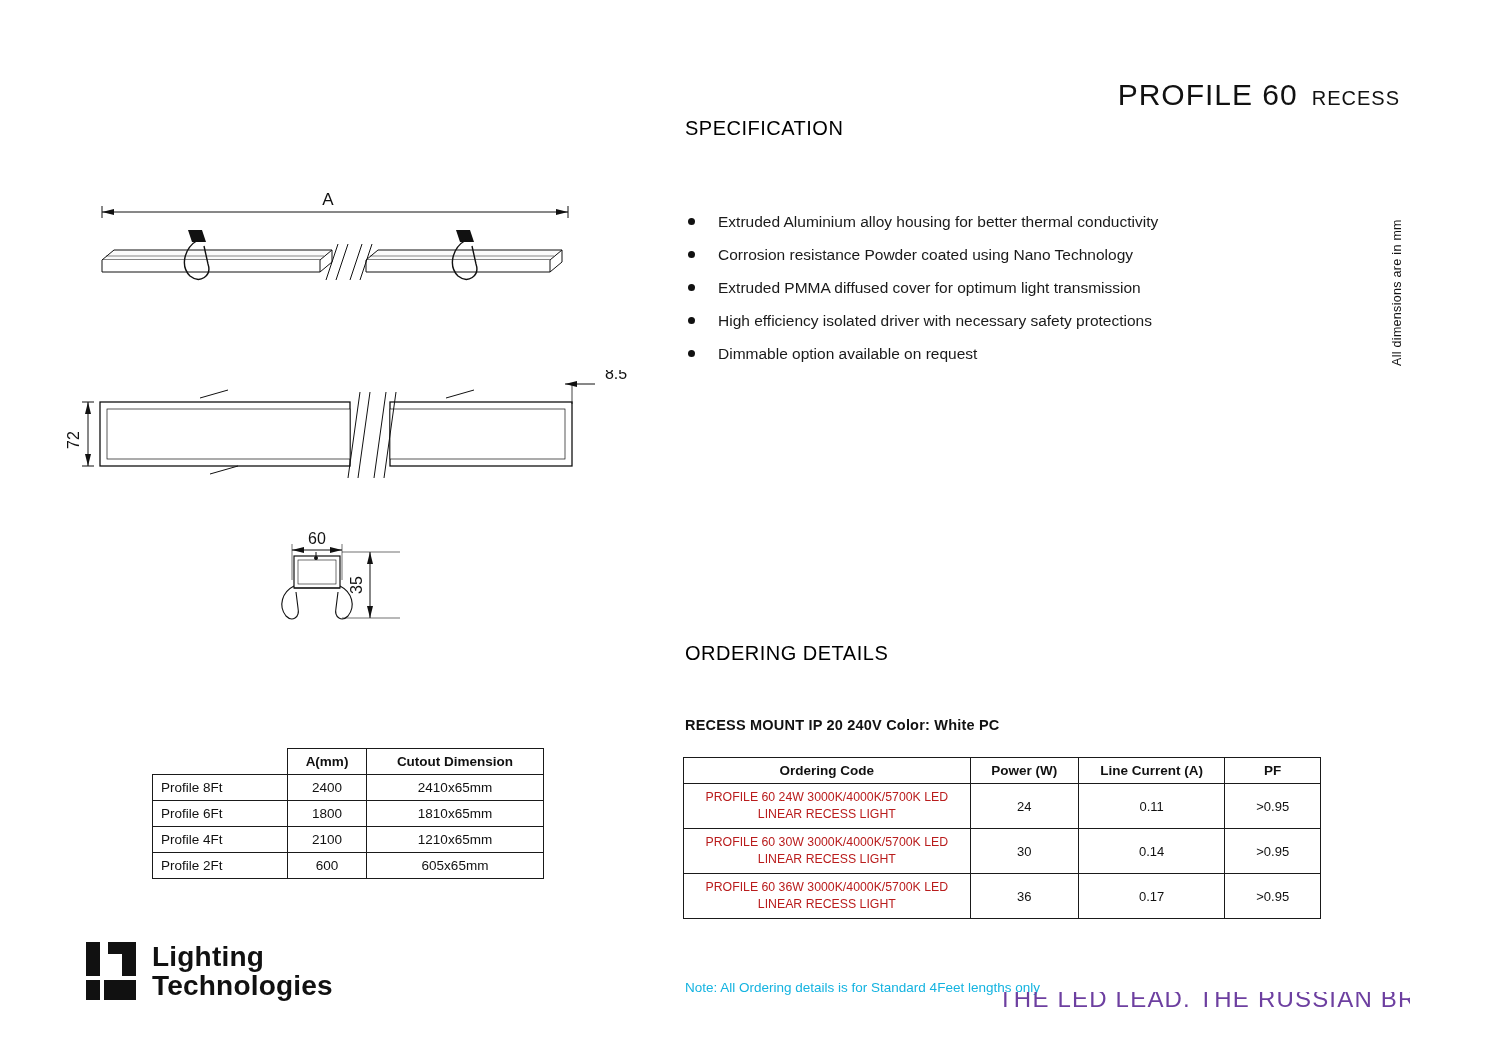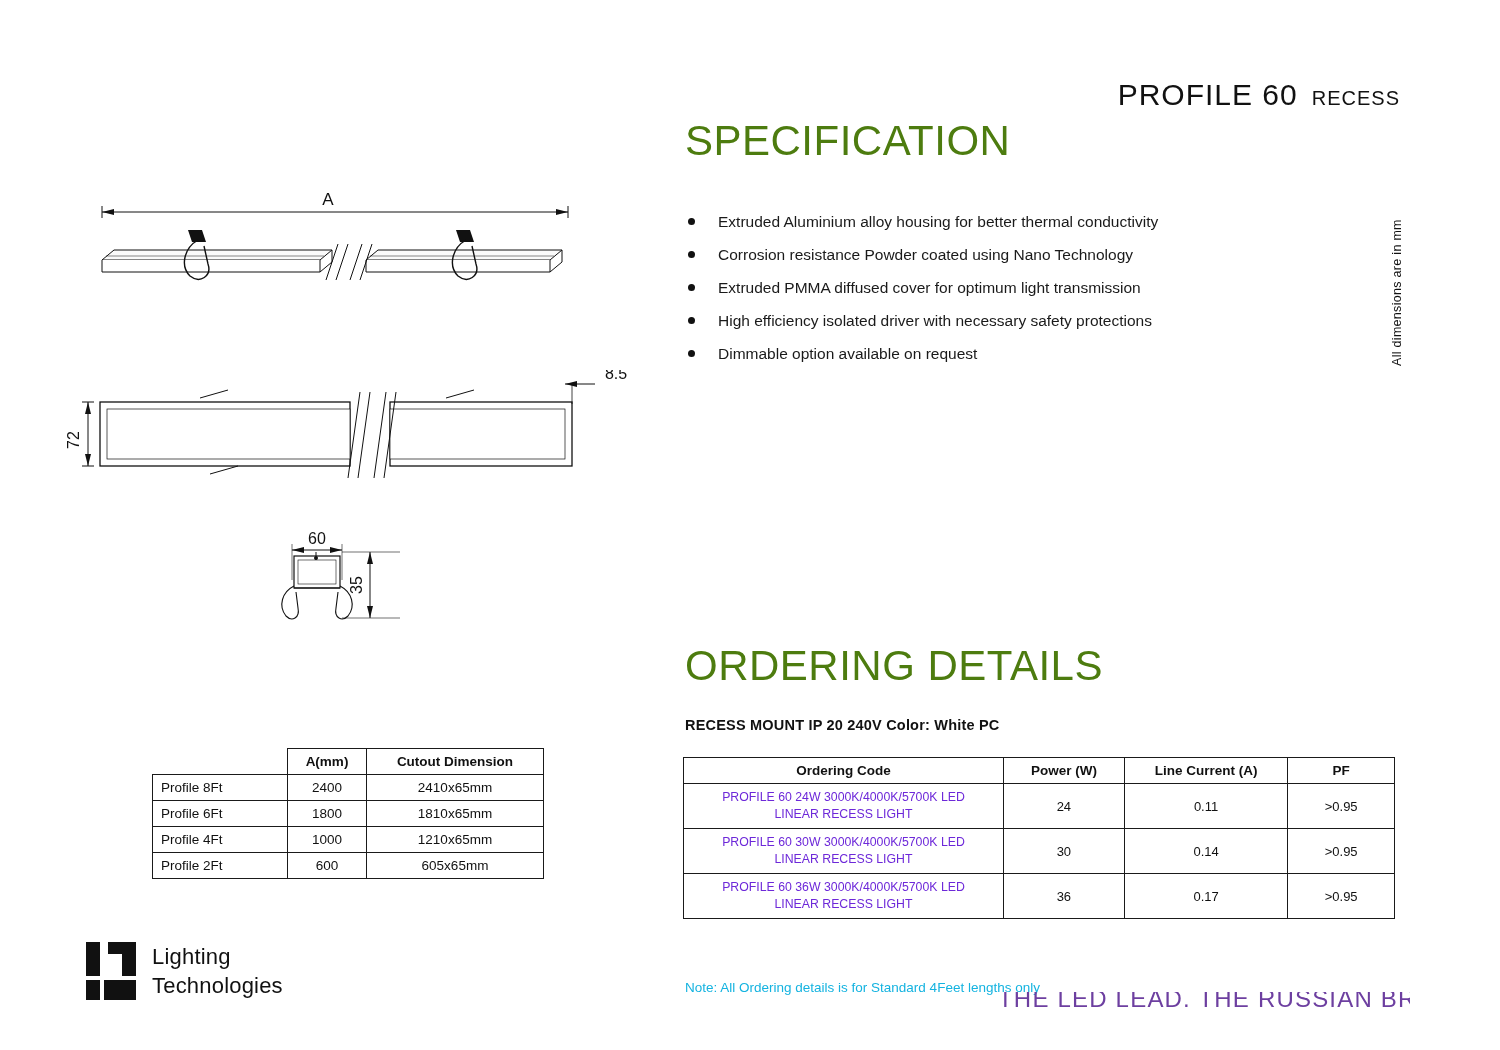--- a/index.html
+++ b/index.html
@@ -50,23 +50,23 @@
     height: 180px;
     writing-mode: vertical-rl;
     transform: rotate(180deg);
     font-size: 12.5px;
     letter-spacing: .3px;
     color: #111;
   }
 
   
   .section-title {
-    font-size: 42px;
+    font-size: 20px;
     letter-spacing: .5px;
-    color: #4d7c0f;
+    color: #000000;
     font-weight: 400;
     text-align: right;
   }
   #spec-title { position: absolute; left: 685px; top: 117px; }
   #order-title { position: absolute; left: 685px; top: 642px; }
 
   
   .spec-list {
     position: absolute;
     left: 686px;
@@ -129,37 +129,37 @@
     top: 717px;
     font-size: 14.5px;
     font-weight: bold;
     color: #111;
     letter-spacing: .2px;
   }
   #order-table {
     position: absolute;
     left: 683px;
     top: 757px;
-    width: 712px;
+    width: 638px;
     border-collapse: collapse;
     font-size: 13px;
   }
   #order-table th, #order-table td {
     border: 1px solid #1a1a1a;
     text-align: center;
     color: #111;
   }
   #order-table th {
     font-weight: bold;
     font-size: 13.5px;
     padding: 5px 4px;
   }
   #order-table td { padding: 6px 4px; }
   #order-table td.code {
-    color: #6d28d9;
+    color: #b91c1c;
     font-size: 12.3px;
     line-height: 17px;
     padding: 5px 10px;
   }
 
   #order-note {
     position: absolute;
     left: 685px;
     top: 980px;
     font-size: 13.5px;
@@ -170,24 +170,25 @@
   #logo {
     position: absolute;
     left: 84px;
     top: 940px;
     display: flex;
     align-items: center;
     gap: 14px;
   }
   #logo .mark { width: 54px; height: 62px; }
   #logo .words {
-    font-size: 22px;
+    font-size: 28px;
     line-height: 29px;
     color: #111;
     letter-spacing: .2px;
+    font-weight: bold;
   }
   .clip-tag {
     position: absolute;
     left: 990px;
     top: 992px;
     width: 420px;
     height: 26px;
     overflow: hidden;
   }
   .clip-tag span {
@@ -322,21 +323,21 @@
         <td class="c-a">2400</td>
         <td class="c-cut">2410x65mm</td>
       </tr>
       <tr>
         <td class="c-label">Profile 6Ft</td>
         <td class="c-a">1800</td>
         <td class="c-cut">1810x65mm</td>
       </tr>
       <tr>
         <td class="c-label">Profile 4Ft</td>
-        <td class="c-a">1000</td>
+        <td class="c-a">2100</td>
         <td class="c-cut">1210x65mm</td>
       </tr>
       <tr>
         <td class="c-label">Profile 2Ft</td>
         <td class="c-a">600</td>
         <td class="c-cut">605x65mm</td>
       </tr>
     </tbody>
   </table>
 

